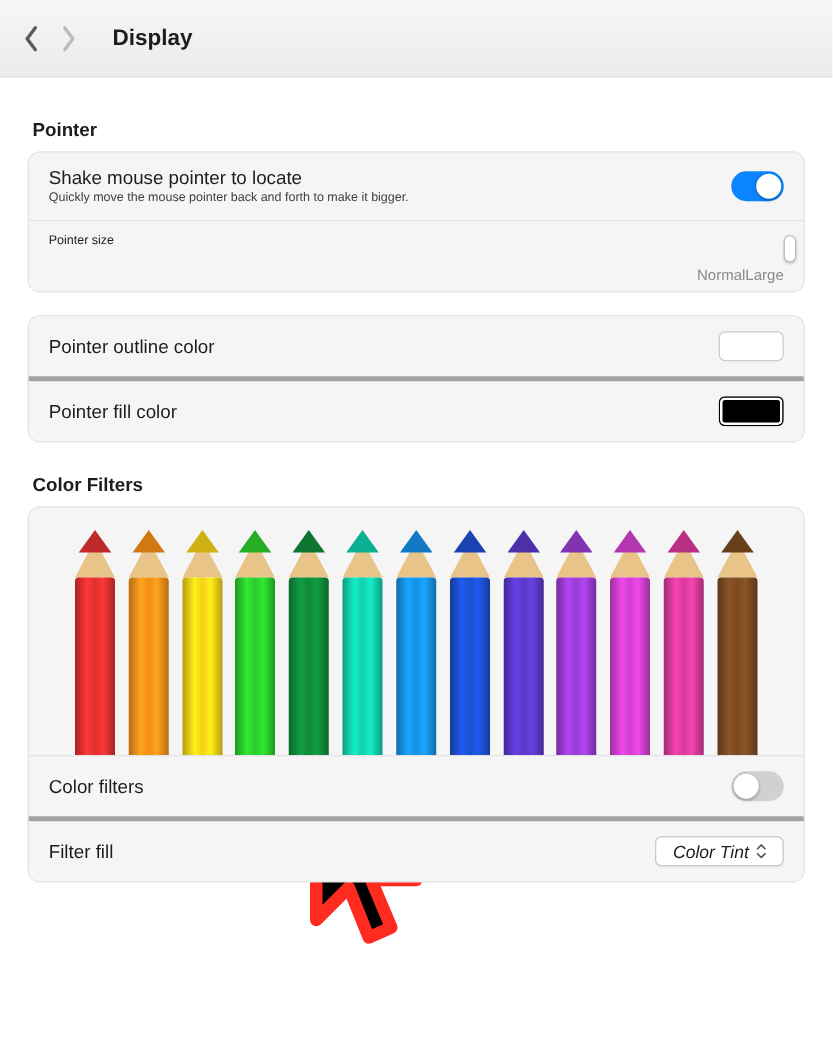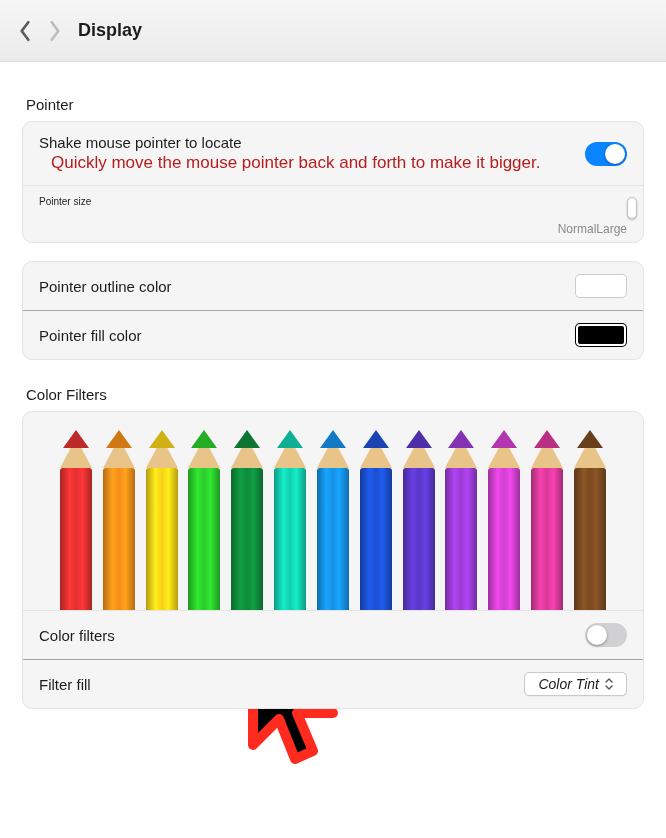--- a/index.html
+++ b/index.html
@@ -26,60 +26,59 @@
   .nav-btn {
     width: 30px; height: 28px;
     display: flex; align-items: center; justify-content: center;
     color: #5a5a5a;
   }
   .nav-btn.disabled { color: #bcbcbc; }
   .nav-btn svg { width: 14px; height: 22px; }
   .title {
     font-size: 18px;
     font-weight: 600;
-    margin-left: 8px;
+    margin-left: 20px;
   }
 
   .content {
     padding: 18px 22px 0 22px;
   }
 
   .section-label {
     font-size: 15px;
-    font-weight: 400;
+    font-weight: 700;
     margin: 16px 0 8px 4px;
   }
 
   .panel {
     background: #f5f5f6;
     border: 1px solid #e4e4e6;
     border-radius: 10px;
     overflow: visible;
     position: relative;
   }
 
   .row {
     padding: 12px 16px;
     display: flex;
     align-items: center;
     justify-content: space-between;
     position: relative;
   }
-  .row + .row { border-top: 1px solid #a3a3a3; }
+  .row + .row { border-top: 4px solid #a3a3a3; }
 
   .row-text { flex: 1; }
   .row-title {
     font-size: 15px;
     font-weight: 400;
   }
   .row-sub {
-    font-size: 17px;
-    color: #b91c1c;
+    font-size: 10px;
+    color: #404040;
     margin-top: 2px;
-    margin-left: 12px;
   }
 
   
   .toggle {
     position: relative;
     width: 42px; height: 24px;
     border-radius: 12px;
     background: #d1d1d4;
     cursor: pointer;
     flex-shrink: 0;

